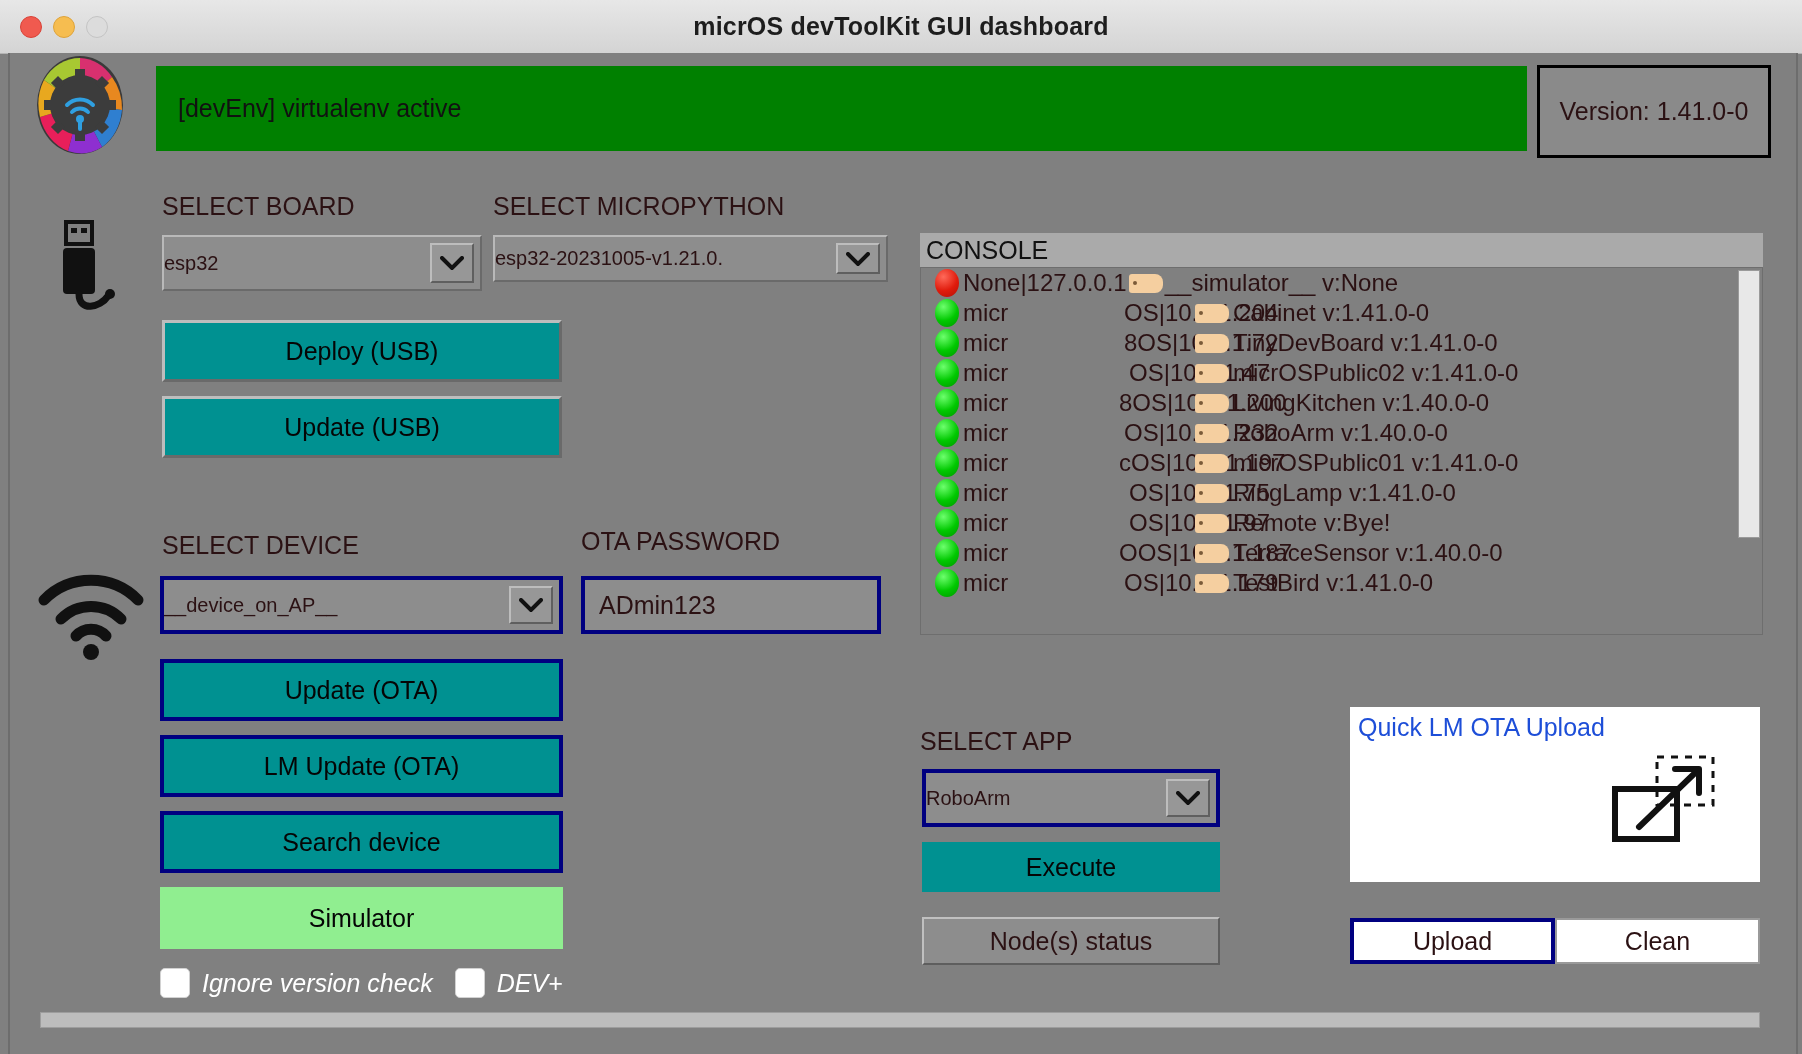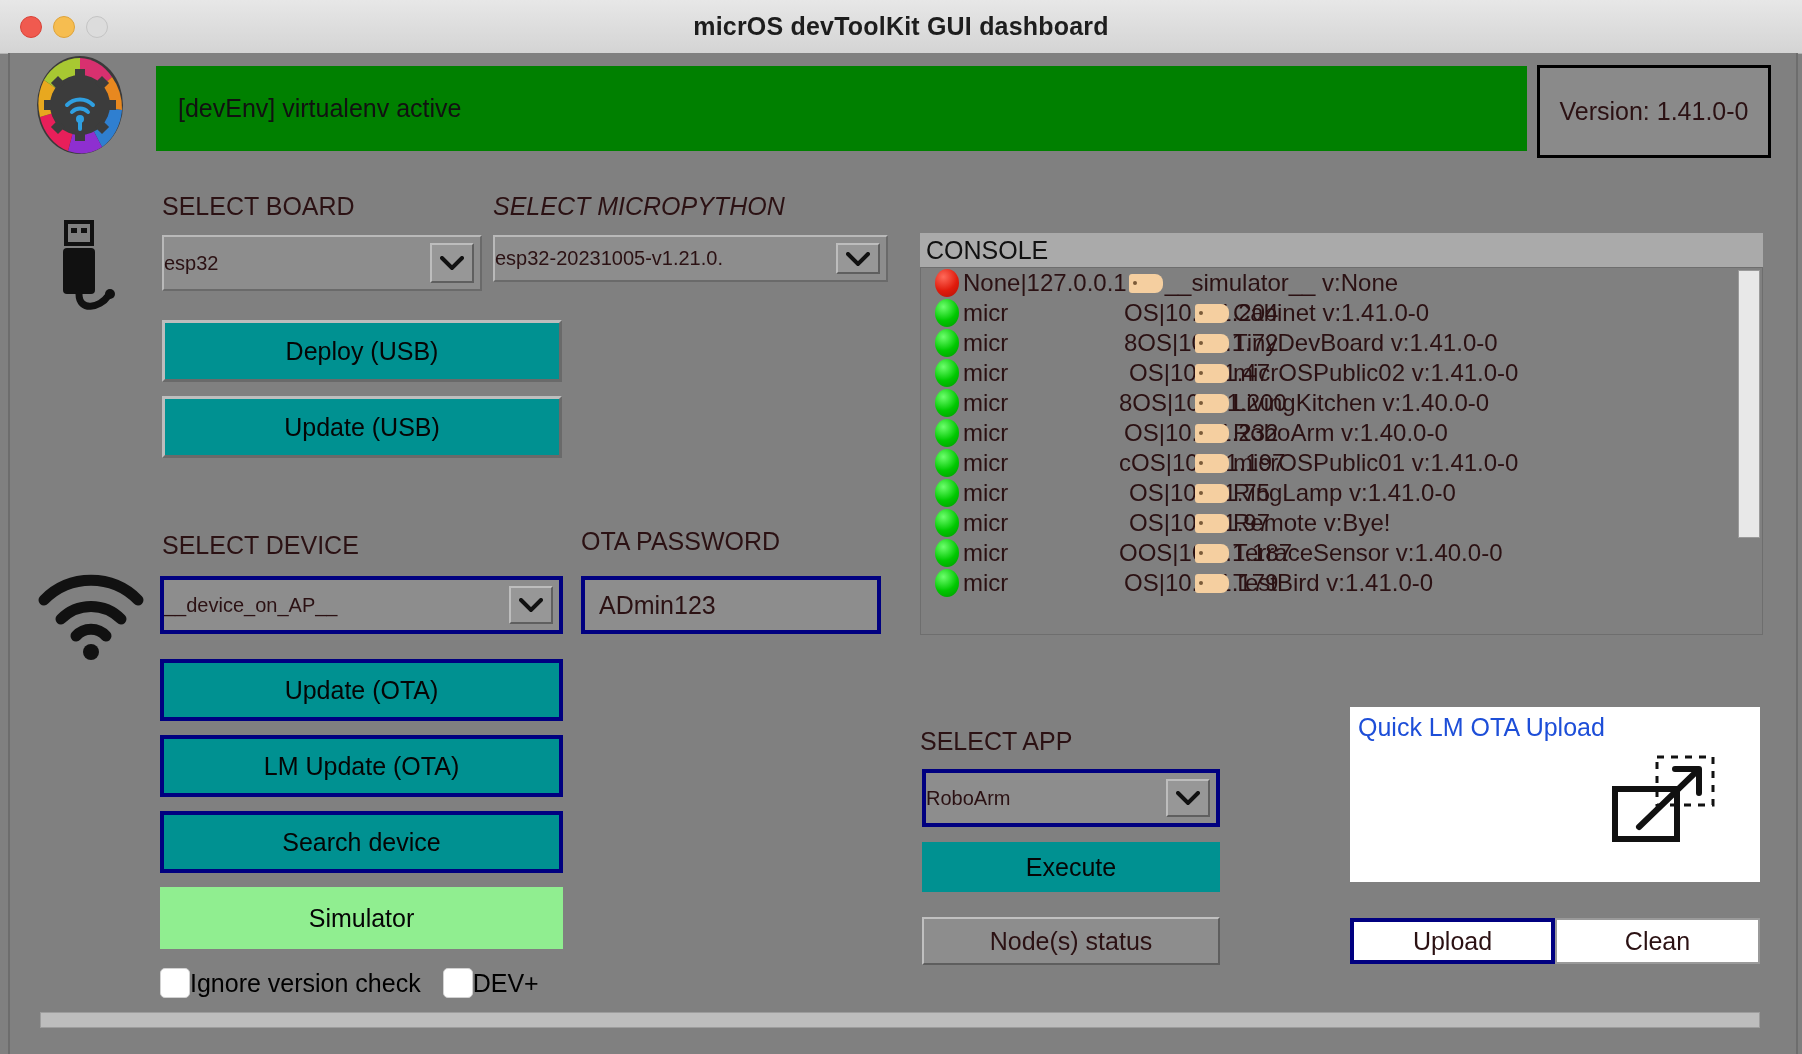--- a/index.html
+++ b/index.html
@@ -126,21 +126,21 @@
   .qpanel{
     position:absolute;left:1350px;top:707px;width:410px;height:175px;
     background:#fff;box-sizing:border-box;
   }
   .qtitle{font-size:25px;color:#1d4ed8;padding:6px 12px 0 8px;}
   .qicon{position:absolute;left:255px;top:42px;}
 
   
   .cbrow{position:absolute;left:160px;top:968px;display:flex;align-items:center;}
   .cbox{width:28px;height:28px;background:#fff;border-radius:5px;border:1px solid #d2d2d2;}
-  .cblabel{font-size:25px;color:#000000;}
+  .cblabel{font-size:25px;color:#ffffff;margin-left:12px;font-style:italic;}
 
   
   .botscroll{
     position:absolute;left:40px;top:1012px;width:1720px;height:16px;
     background:#bdbdbd;border:1px solid #9d9d9d;box-sizing:border-box;
   }
 </style>
 </head>
 <body>
 
@@ -217,21 +217,21 @@
   <div class="flabel" style="left:162px;top:192px;">SELECT BOARD</div>
   <div class="combo" style="left:162px;top:235px;width:320px;height:56px;">
     <div class="cval">esp32</div>
     <div class="carrow">
       <svg width="24" height="14" viewBox="0 0 24 14">
           <path d="M2 2 L12 12 L22 2" fill="none" stroke="#111" stroke-width="4" stroke-linecap="round"></path>
         </svg>
     </div>
   </div>
 
-  <div class="flabel" style="left:493px;top:192px;font-style:italic;">SELECT MICROPYTHON</div>
+  <div class="flabel" style="left:493px;top:192px;">SELECT MICROPYTHON</div>
   <div class="combo" style="left:493px;top:235px;width:395px;height:47px;">
     <div class="cval">esp32-20231005-v1.21.0.</div>
     <div class="carrow">
       <svg width="24" height="14" viewBox="0 0 24 14">
           <path d="M2 2 L12 12 L22 2" fill="none" stroke="#111" stroke-width="4" stroke-linecap="round"></path>
         </svg>
     </div>
   </div>
 
   <div class="btn" style="left:162px;top:320px;width:400px;height:62px;">Deploy (USB)</div>

